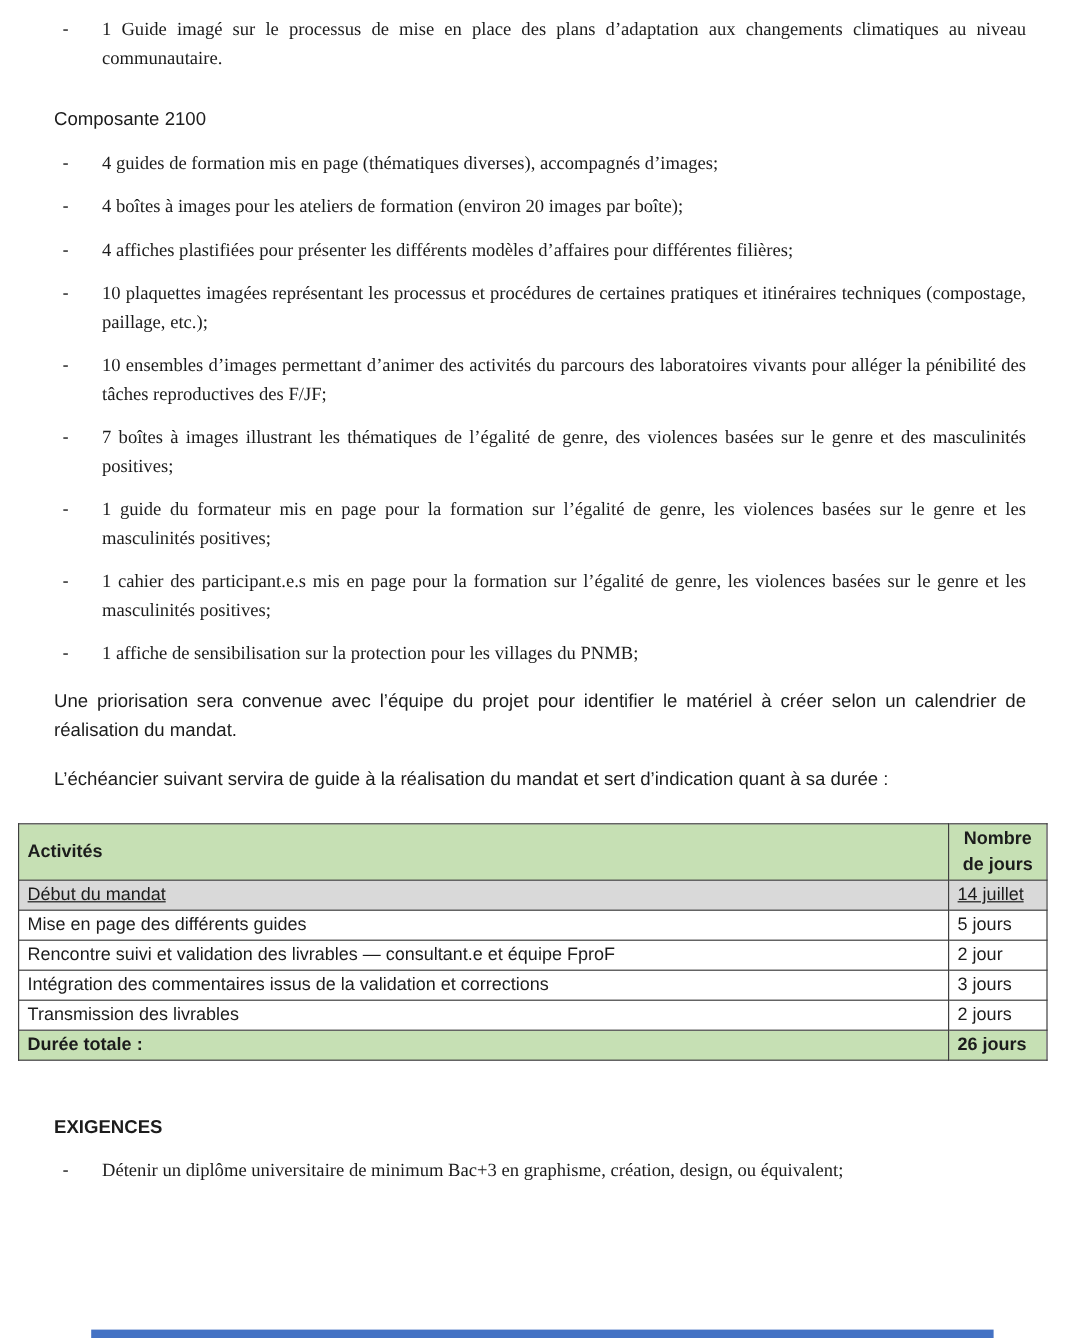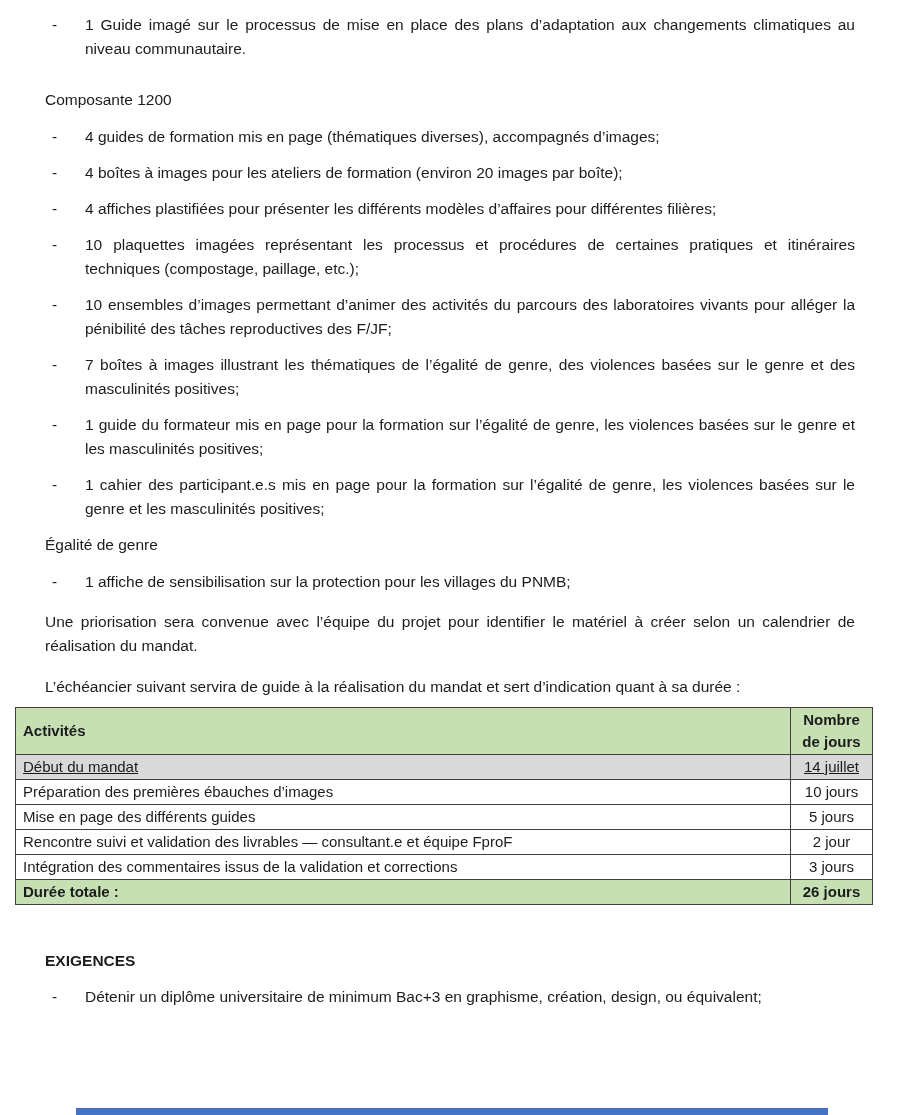--- a/index.html
+++ b/index.html
@@ -11,32 +11,32 @@
     font-size:15.5px;
     color:#1c1c1c;
     box-sizing:border-box;
     padding:13px 45px 0 45px;
     overflow:hidden;
   }
   .line { line-height:24px; }
   .para { line-height:24px; text-align:justify; }
   .bullet { display:flex; line-height:24px; margin-bottom:12px; }
   .bullet .bm { flex:0 0 40px; padding-left:7px; box-sizing:border-box; }
-  .bullet .bt { flex:1; text-align:justify; }
+  .bullet .bt { flex:1; text-align:justify;font-family:Liberation Serif, serif; }
   .mb-big { margin-bottom:27px; }
   .heading { line-height:24px; margin-bottom:13px; }
   .after-list { margin-top:2px; }
   .spacer-sm { height:4px; }
 
   table.sched {
     border-collapse:collapse;
     table-layout:fixed;
     width:857px;
     margin-left:-30px;
-    margin-top:8px;
+    margin-top:24px;
     font-size:15px;
   }
   table.sched td, table.sched th {
     border:1px solid var(--border, #3f3f3f);
     padding:1px 7px;
     vertical-align:middle;
     line-height:22px;
     overflow:hidden;
   }
   col.c-act { width:775px; }
@@ -44,21 +44,21 @@
   th.act-h {
     background:var(--table_header_bg, #c6e0b4);
     text-align:left; font-weight:bold; height:44px;
   }
   th.days-h {
     background:var(--table_header_bg, #c6e0b4);
     text-align:center; font-weight:bold; height:44px;
     line-height:21px;
   }
   tr.alt td { background:var(--row_alt_bg, #d9d9d9);text-decoration:underline; }
-  td.days { text-align:center; white-space:nowrap; }
+  td.days { text-align:left; white-space:nowrap; }
   tr.total td {
     background:var(--total_bg, #c6e0b4);
     font-weight:bold;
   }
   .exigences {
     font-weight:bold;
     margin-top:44px;
     margin-bottom:12px;
     line-height:24px;
   }
@@ -72,21 +72,21 @@
 </head>
 <body>
 
 <div class="page">
 
   <div class="bullet mb-big">
     <span class="bm">-</span>
     <span class="bt">1 Guide imagé sur le processus de mise en place des plans d’adaptation aux changements climatiques au niveau communautaire.</span>
   </div>
 
-  <div class="heading">Composante 1200</div>
+  <div class="heading">Composante 2100</div>
 
   <div class="bullet">
     <span class="bm">-</span>
     <span class="bt">4 guides de formation mis en page (thématiques diverses), accompagnés d’images;</span>
   </div>
   <div class="bullet">
     <span class="bm">-</span>
     <span class="bt">4 boîtes à images pour les ateliers de formation (environ 20 images par boîte);</span>
   </div>
   <div class="bullet">
@@ -107,21 +107,20 @@
   </div>
   <div class="bullet">
     <span class="bm">-</span>
     <span class="bt">1 guide du formateur mis en page pour la formation sur l’égalité de genre, les violences basées sur le genre et les masculinités positives;</span>
   </div>
   <div class="bullet">
     <span class="bm">-</span>
     <span class="bt">1 cahier des participant.e.s mis en page pour la formation sur l’égalité de genre, les violences basées sur le genre et les masculinités positives;</span>
   </div>
 
-  <div class="heading after-list">Égalité de genre</div>
 
   <div class="bullet">
     <span class="bm">-</span>
     <span class="bt">1 affiche de sensibilisation sur la protection pour les villages du PNMB;</span>
   </div>
 
   <div class="spacer-sm"></div>
   <div class="para" style="margin-bottom:17px;">Une priorisation sera convenue avec l’équipe du projet pour identifier le matériel à créer selon un calendrier de réalisation du mandat.</div>
   <div class="line">L’échéancier suivant servira de guide à la réalisation du mandat et sert d’indication quant à sa durée :</div>
 
@@ -135,34 +134,34 @@
         <th class="act-h">Activités</th>
         <th class="days-h">Nombre de jours</th>
       </tr>
     </thead>
     <tbody>
       <tr class="alt">
         <td>Début du mandat</td>
         <td class="days">14 juillet</td>
       </tr>
       <tr>
-        <td>Préparation des premières ébauches d’images</td>
-        <td class="days">10 jours</td>
-      </tr>
-      <tr>
         <td>Mise en page des différents guides</td>
         <td class="days">5 jours</td>
       </tr>
       <tr>
         <td>Rencontre suivi et validation des livrables — consultant.e et équipe FproF</td>
         <td class="days">2 jour</td>
       </tr>
       <tr>
         <td>Intégration des commentaires issus de la validation et corrections</td>
         <td class="days">3 jours</td>
+      </tr>
+      <tr>
+        <td>Transmission des livrables</td>
+        <td class="days">2 jours</td>
       </tr>
       <tr class="total">
         <td>Durée totale :</td>
         <td class="days">26 jours</td>
       </tr>
     </tbody>
   </table>
 
   <div class="exigences">EXIGENCES</div>
 

